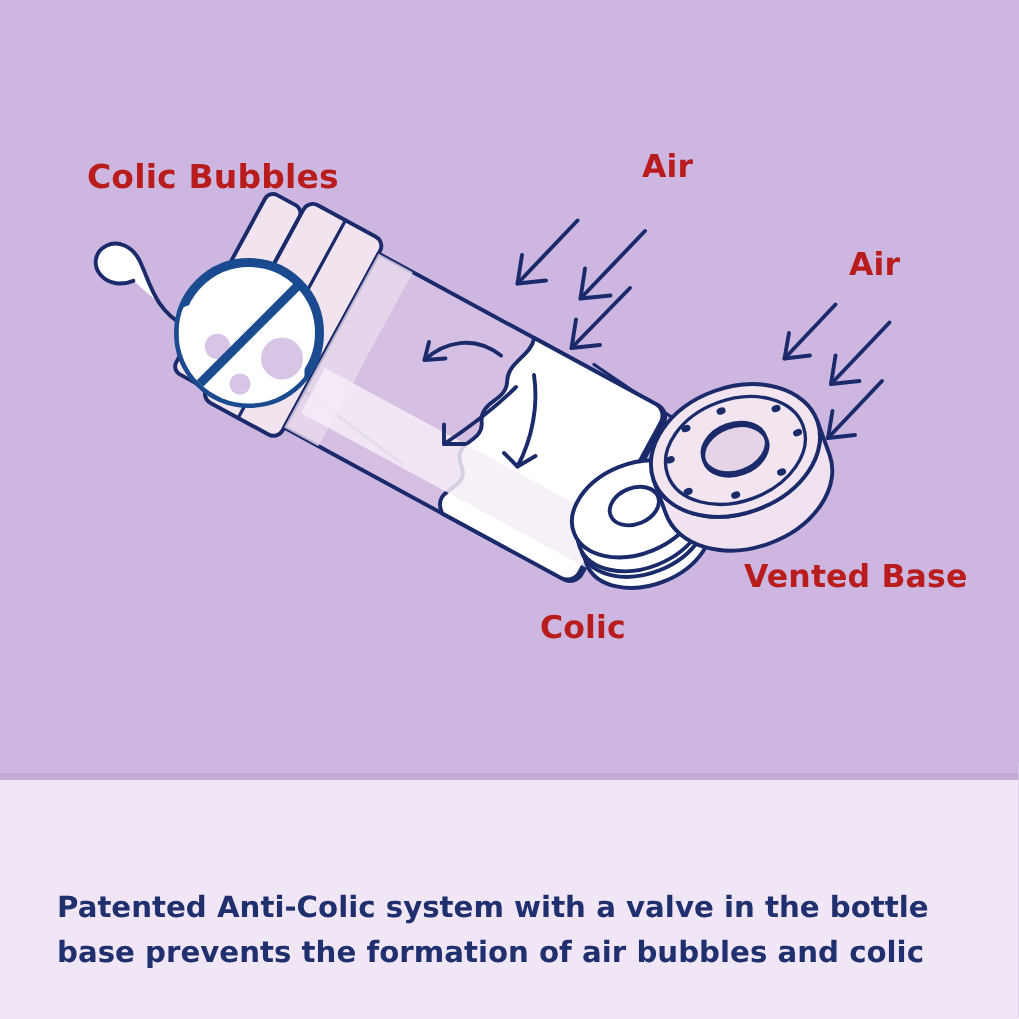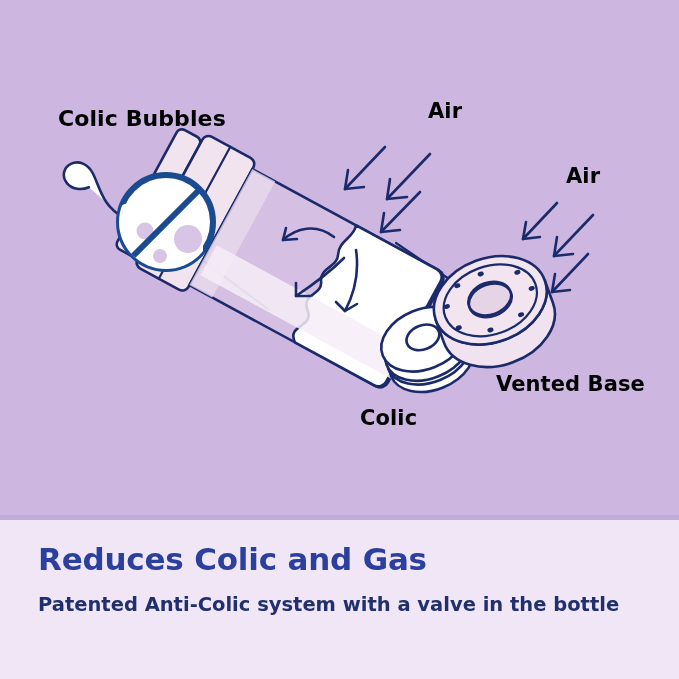--- a/index.html
+++ b/index.html
@@ -17,21 +17,21 @@
   }
   #hero-divider{
     position:absolute;left:0;top:515px;width:679px;height:5px;
     background:#c3abd8;
   }
   #illustration{position:absolute;left:0;top:0;width:679px;height:515px;}
 
   
   .ill-label{
     position:absolute;
-    color:#000000;
+    color:#b91c1c;
     font-weight:700;
     white-space:nowrap;
     letter-spacing:.1px;
   }
   #label-colic-bubbles{left:58px;top:106px;font-size:22px;}
   #label-air-1{left:428px;top:99px;font-size:21px;}
   #label-air-2{left:566px;top:164px;font-size:21px;}
   #label-valve{left:360px;top:406px;font-size:21px;}
   #label-vented-base{left:496px;top:372px;font-size:21px;text-align:center;}
 
@@ -200,20 +200,20 @@
     <div class="ill-label" id="label-air-2">Air</div>
 
     <div class="ill-label" id="label-valve">Colic</div>
 
     <div class="ill-label" id="label-vented-base">Vented Base</div>
   </div>
 
   <div id="hero-divider"></div>
 
   <div id="caption">
-    <div id="headline">Reduces Colic and Gas</div>
 
     <div id="body-copy">
       <span class="body-line">Patented Anti-Colic system with a valve in the bottle</span>
+      <span class="body-line">base prevents the formation of air bubbles and colic</span>
     </div>
   </div>
 
 </div>
 
 </body></html>

